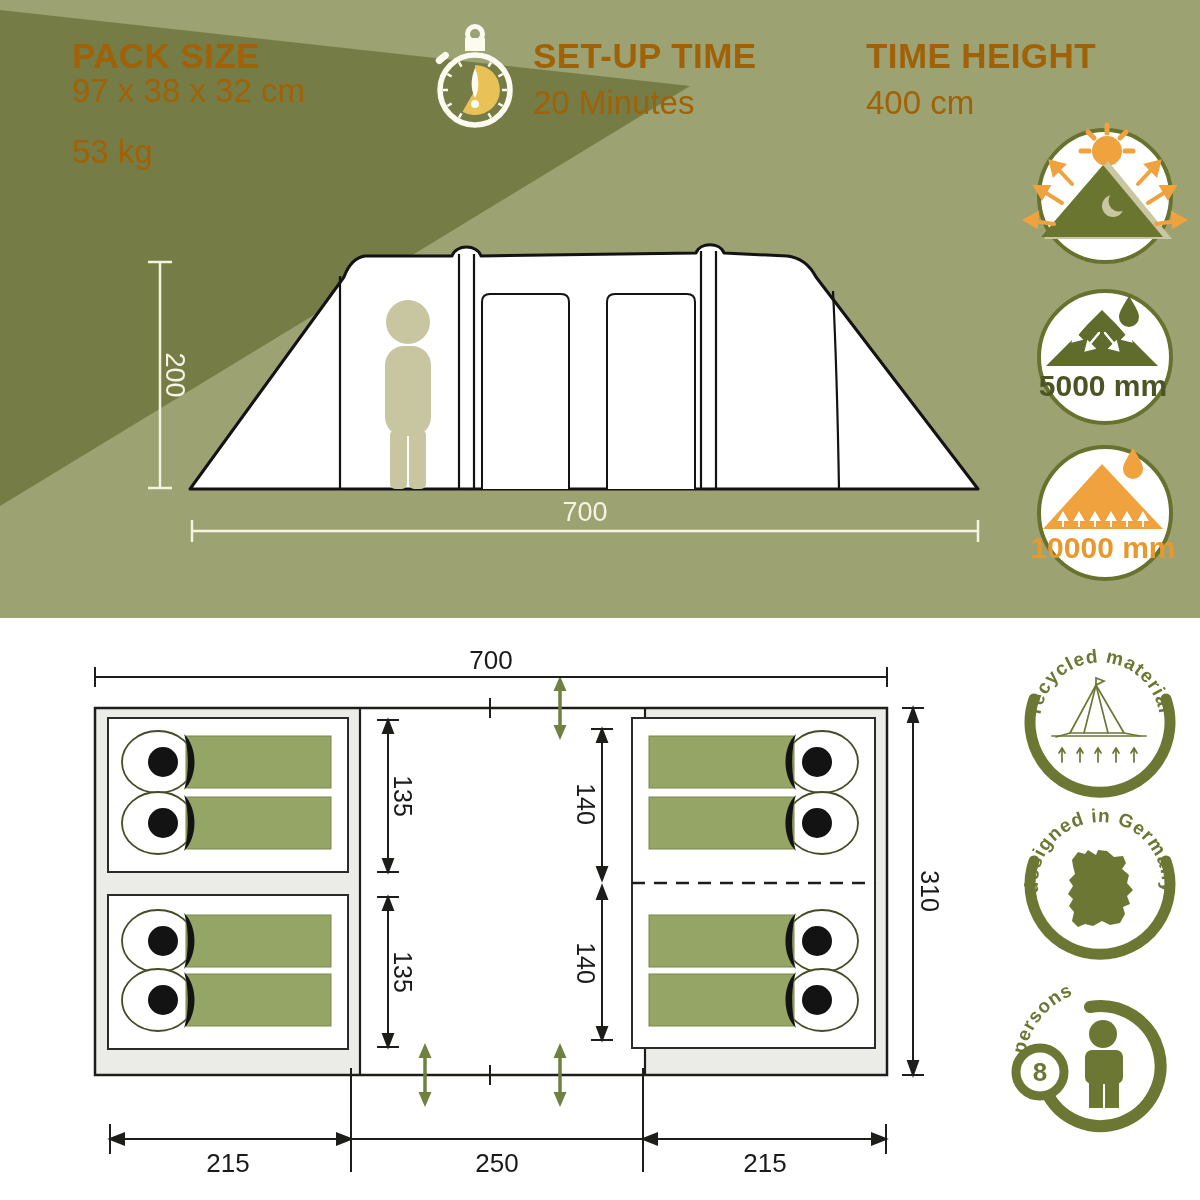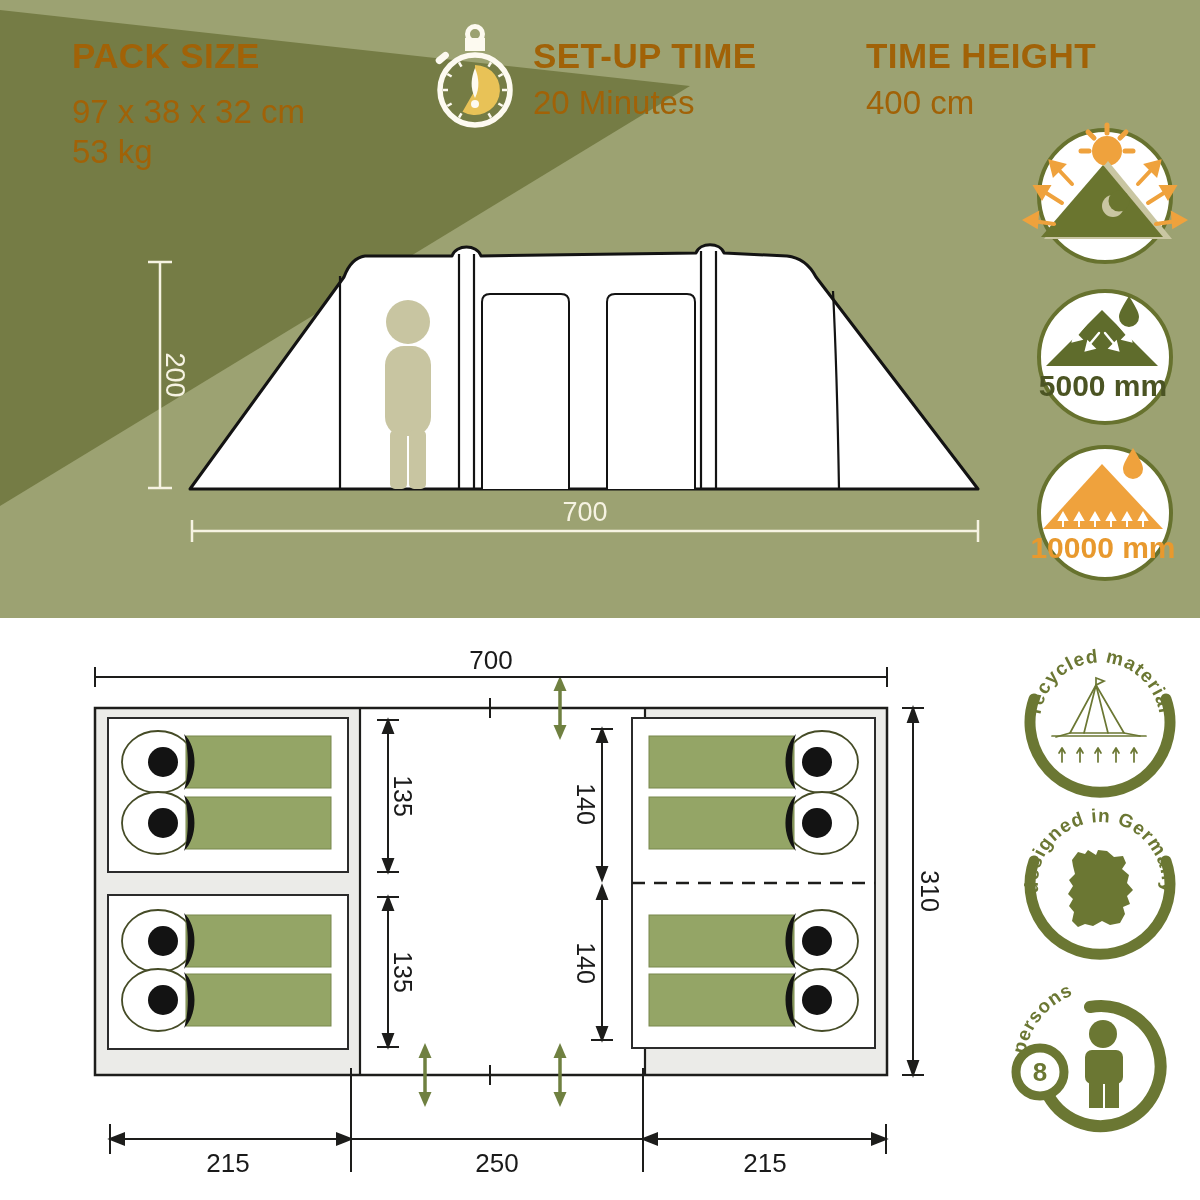--- a/index.html
+++ b/index.html
@@ -339,20 +339,20 @@
       <rect x="1085" y="1050" width="38" height="34" rx="7"></rect>
       <rect x="1089" y="1082" width="14" height="26"></rect>
       <rect x="1105" y="1082" width="14" height="26"></rect>
     </g>
     <circle cx="1040" cy="1072" r="24" fill="#ffffff" stroke="#6b7733" stroke-width="9"></circle>
     <text class="count" x="1040" y="1081" text-anchor="middle">8</text>
   </g>
 </svg>
 
 <div class="htxt h-title" style="left:72px;top:38px">PACK SIZE</div>
-<div class="htxt h-val" style="left:72px;top:95px">97 x 38 x 32 cm</div>
+<div class="htxt h-val" style="left:72px;top:74px">97 x 38 x 32 cm</div>
 <div class="htxt h-val" style="left:72px;top:135px">53 kg</div>
 
 <div class="htxt h-title" style="left:533px;top:38px">SET-UP TIME</div>
 <div class="htxt h-val" style="left:533px;top:86px">20 Minutes</div>
 
 <div class="htxt h-title" style="left:866px;top:38px">TIME HEIGHT</div>
 <div class="htxt h-val" style="left:866px;top:86px">400 cm</div>
 
 </body></html>

